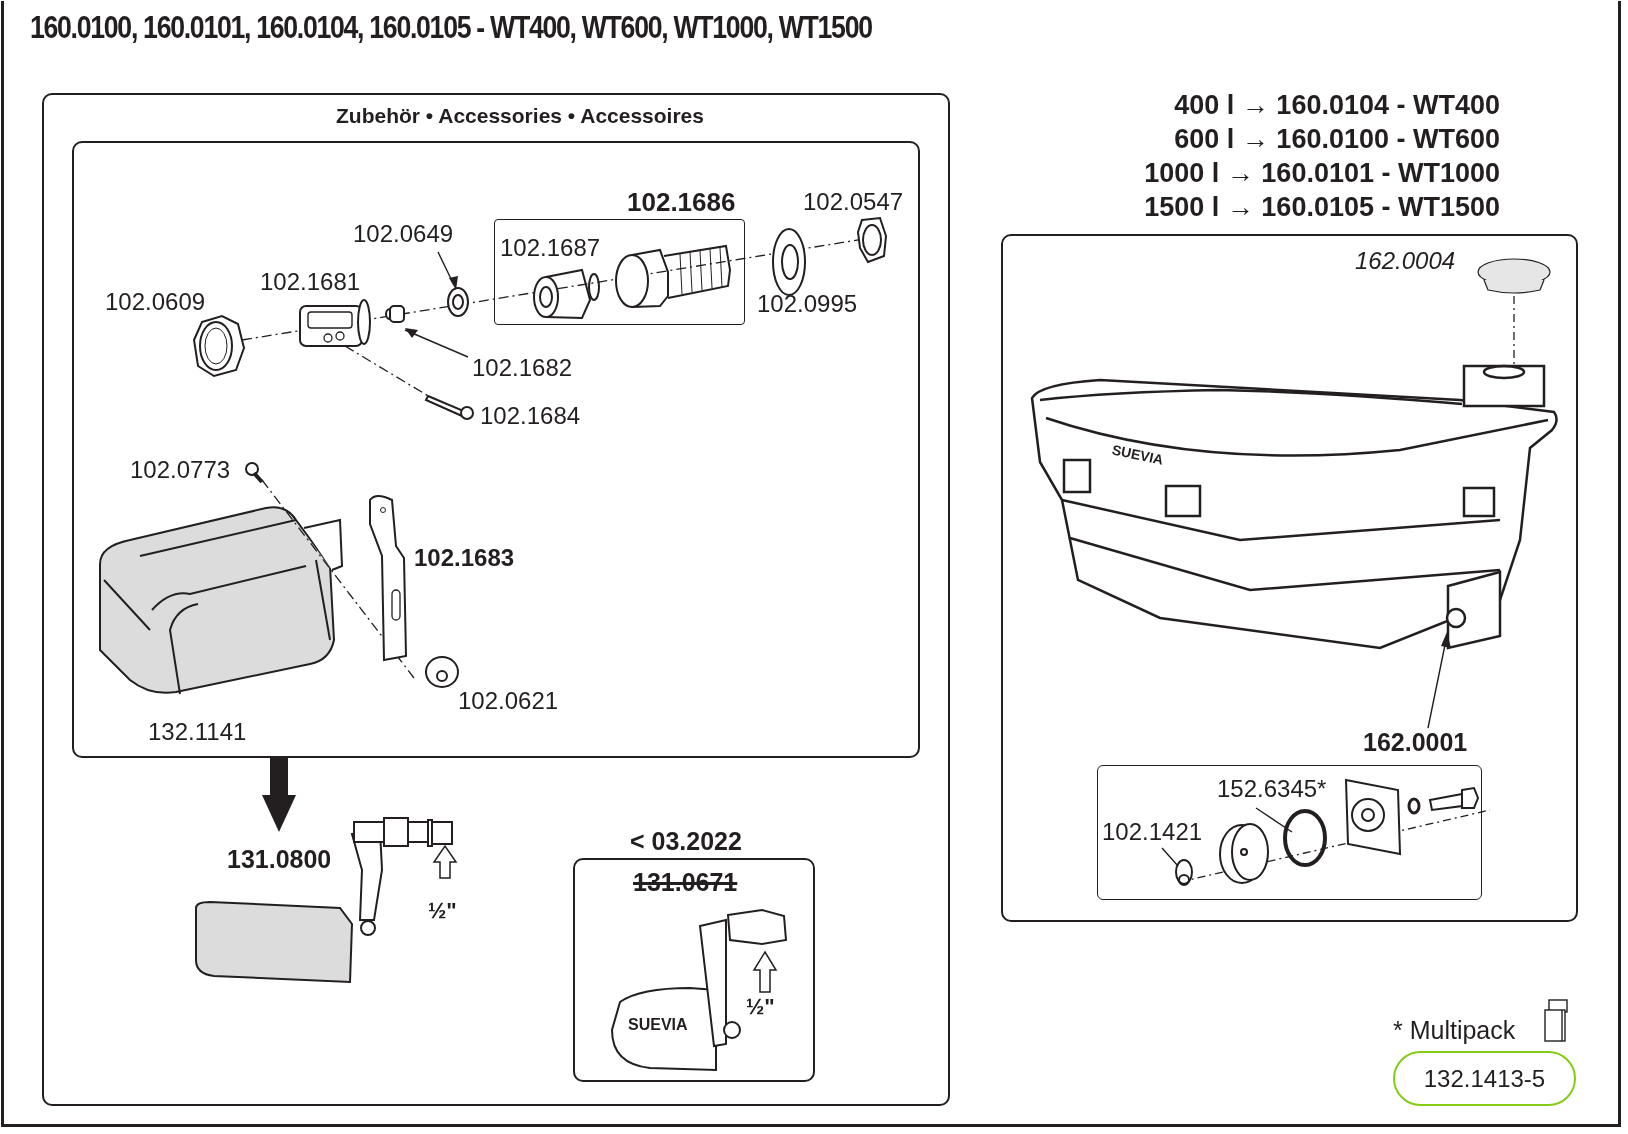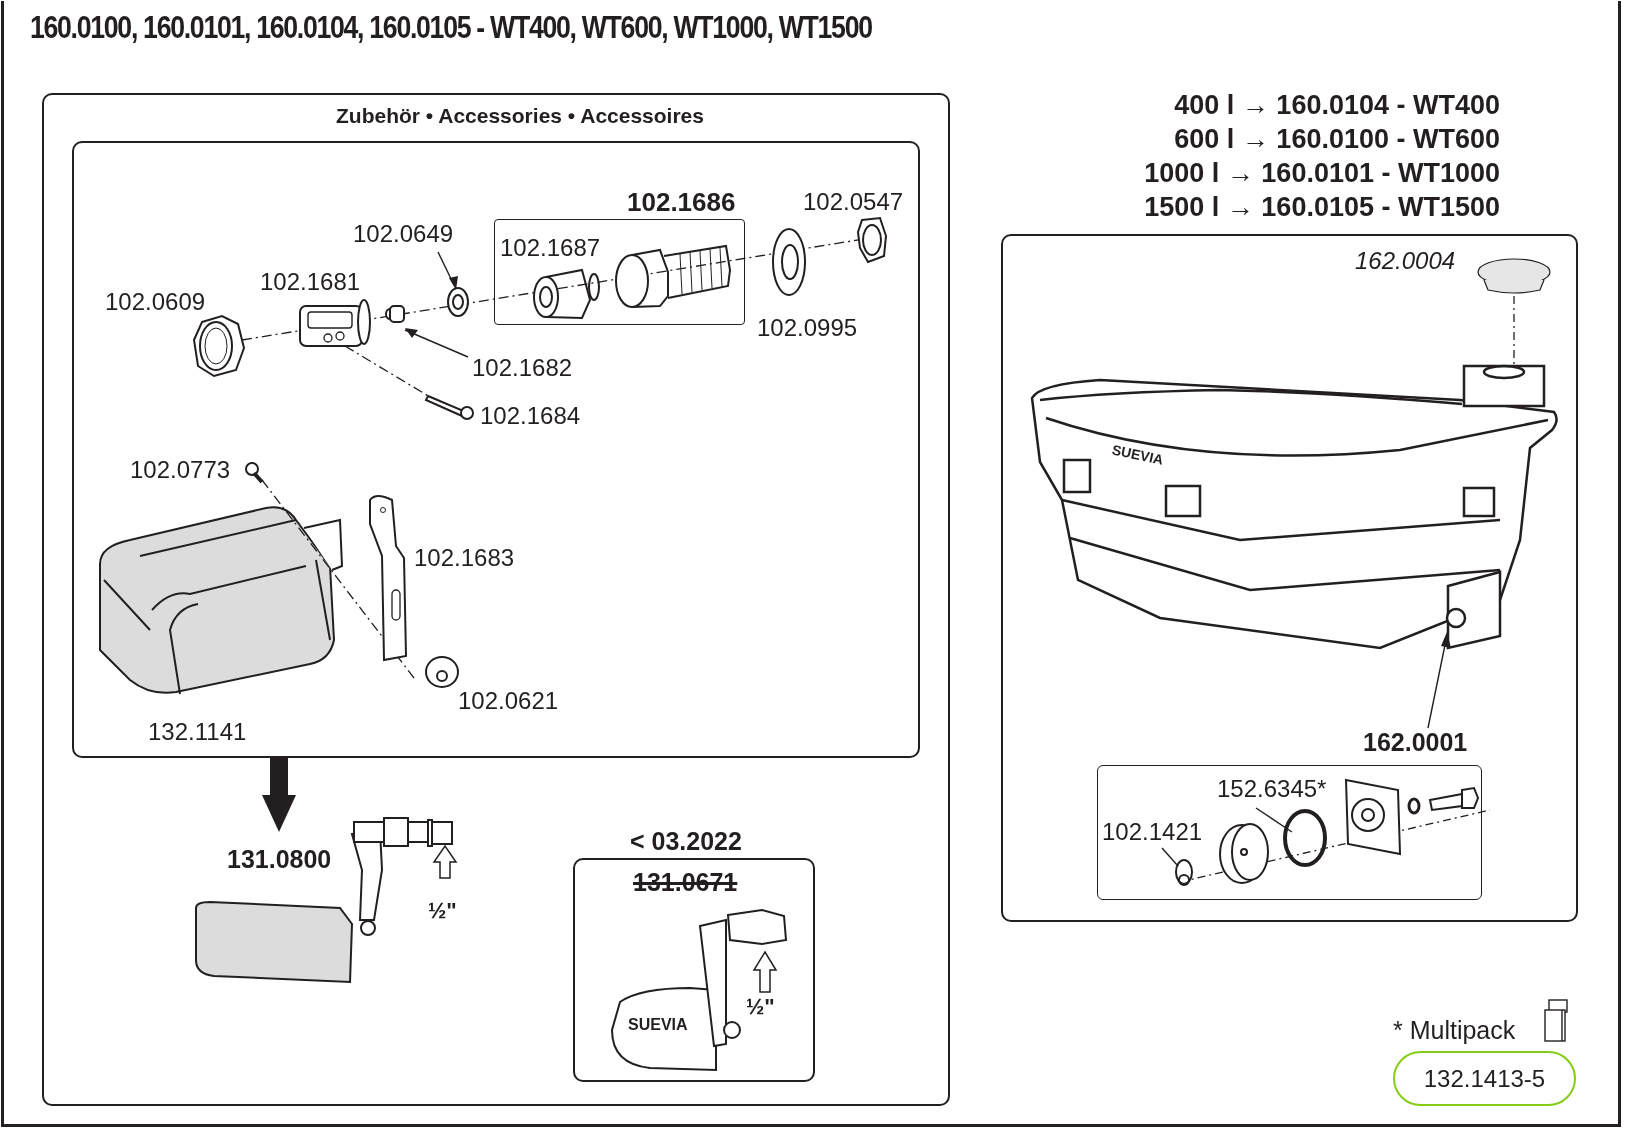--- a/index.html
+++ b/index.html
@@ -209,25 +209,25 @@
   <text x="1112" y="458" font-size="14" font-weight="bold" font-family="Liberation Sans, sans-serif" fill="#231f20" transform="rotate(12 1130 452)">SUEVIA</text>
   <text x="628" y="1030" font-size="16" font-weight="bold" font-family="Liberation Sans, sans-serif" fill="#231f20">SUEVIA</text>
 </svg>
 
 <div class="lbl" style="left:105px;top:290px;">102.0609</div>
 <div class="lbl" style="left:260px;top:270px;">102.1681</div>
 <div class="lbl" style="left:353px;top:222px;">102.0649</div>
 <div class="blbl" style="left:627px;top:189px;font-size:26px;">102.1686</div>
 <div class="lbl" style="left:500px;top:236px;">102.1687</div>
 <div class="lbl" style="left:803px;top:190px;">102.0547</div>
-<div class="lbl" style="left:757px;top:292px;margin-top:24px;">102.0995</div>
+<div class="lbl" style="left:757px;top:292px;">102.0995</div>
 <div class="lbl" style="left:472px;top:356px;">102.1682</div>
 <div class="lbl" style="left:480px;top:404px;text-align:right;">102.1684</div>
 <div class="lbl" style="left:130px;top:458px;">102.0773</div>
-<div class="lbl" style="left:414px;top:546px;">102.1683</div>
+<div class="lbl" style="left:414px;top:546px;font-weight:bold;">102.1683</div>
 <div class="lbl" style="left:458px;top:689px;">102.0621</div>
 <div class="lbl" style="left:148px;top:720px;">132.1141</div>
 
 <div class="blbl" style="left:227px;top:847px;">131.0800</div>
 <div class="blbl" style="left:428px;top:900px;font-size:22px;">½"</div>
 
 <div class="blbl" style="left:630px;top:829px;">&lt; 03.2022</div>
 <div class="blbl strike" style="left:633px;top:870px;">131.0671</div>
 <div class="blbl" style="left:746px;top:996px;font-size:22px;">½"</div>
 

